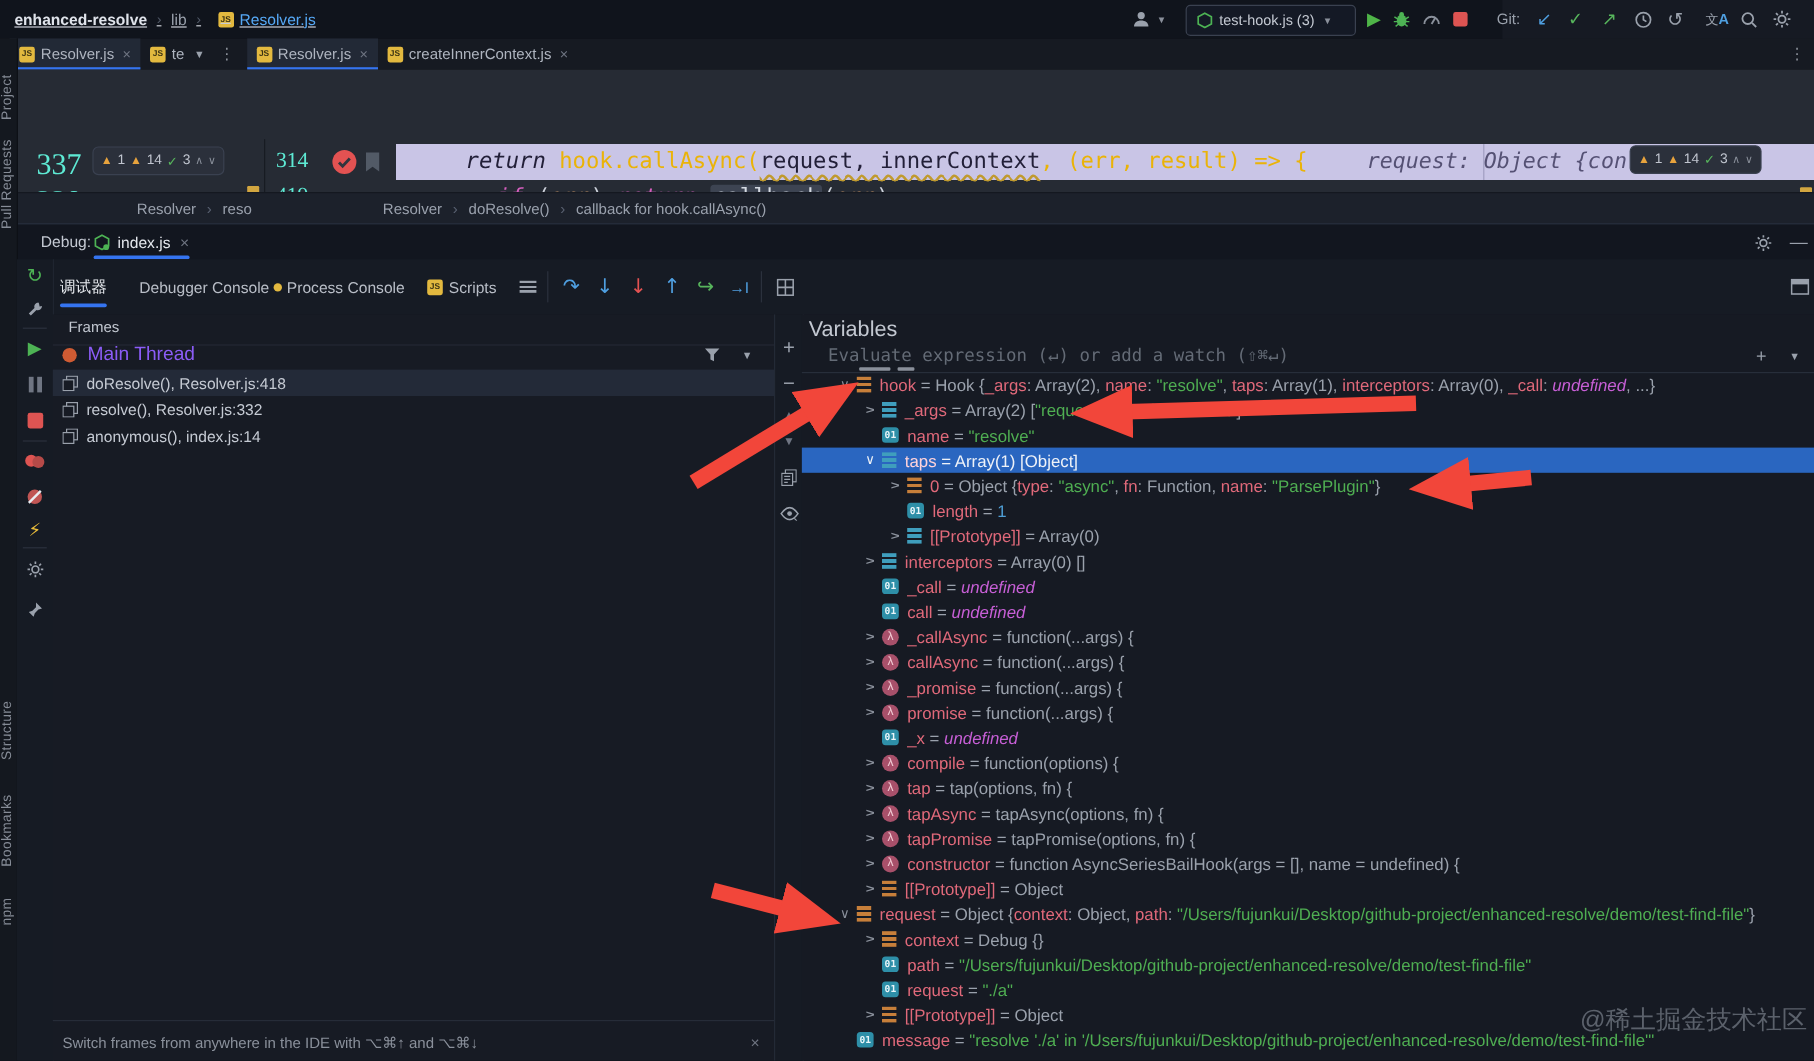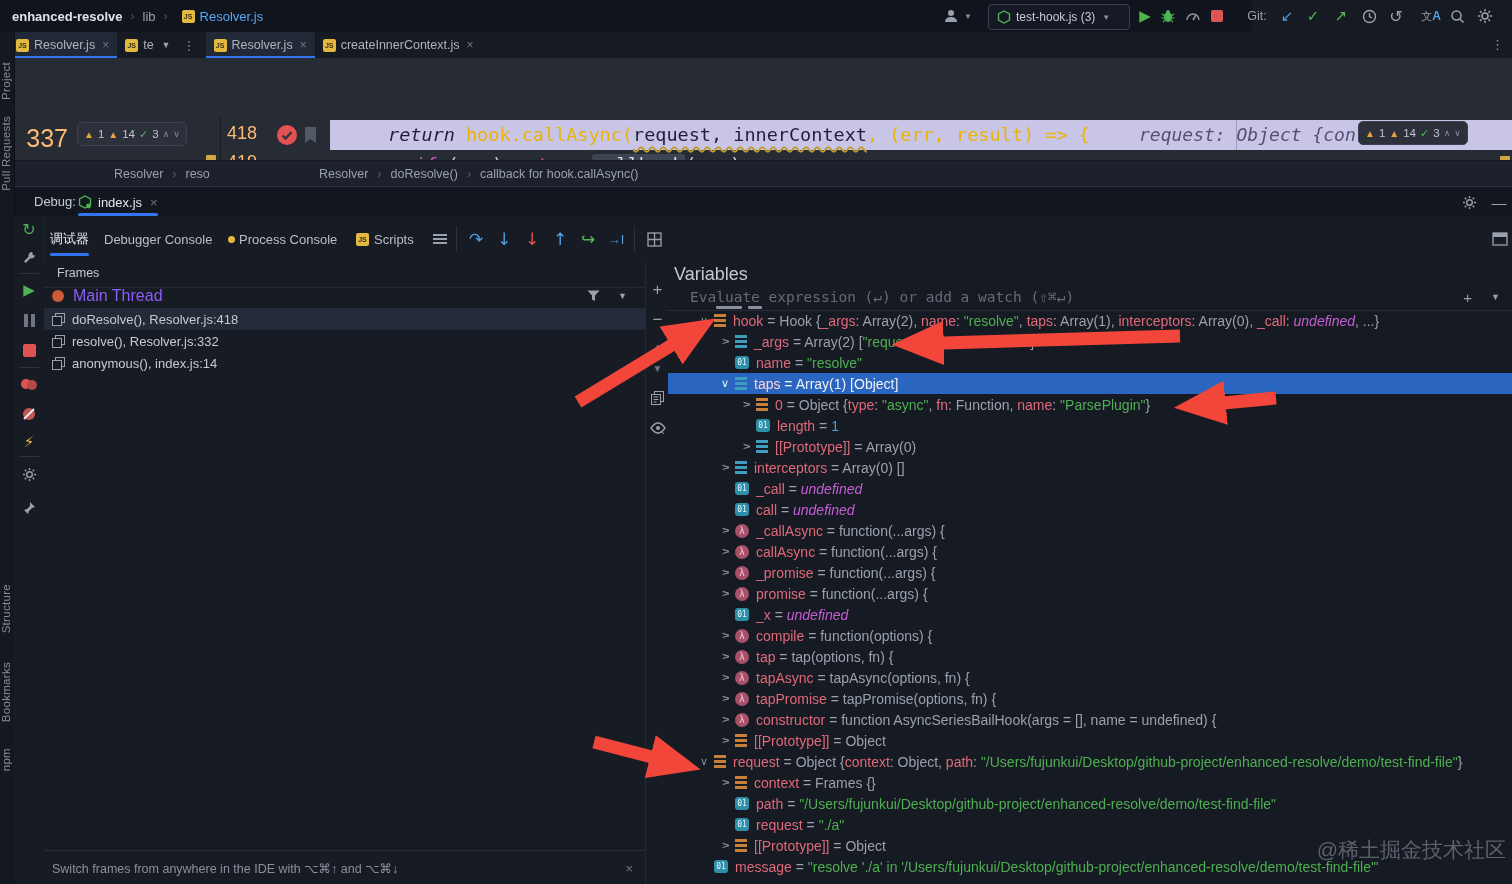--- a/index.html
+++ b/index.html
@@ -3,21 +3,21 @@
 <meta charset="utf-8">
 <style>
   html,body{margin:0;padding:0;background:#0c0f15;}
   #app{position:relative;width:1512px;height:884px;overflow:hidden;background:#161a23;
        font-family:"Liberation Sans","DejaVu Sans",sans-serif;color:#c8ccd4;font-size:13px;
        -webkit-font-smoothing:antialiased;}
   svg{display:block;}
 
   
   #topbar{position:absolute;left:0;top:0;width:1252px;height:32px;background:#10141c;
-          border-bottom:1px solid #05080e;display:flex;align-items:center;}
+          border-bottom:1px solid #05080e;display:flex;align-items:center;text-decoration:underline;}
   .bc-proj{font-weight:bold;color:#dfe3ea;margin-left:12px;font-size:13px;}
   .bc-sep{color:#525a68;margin:0 8px;font-size:12px;}
   .bc-item{color:#9aa1ac;}
   .bc-file{color:#56a8f5;}
   .jsbadge{display:inline-block;width:13px;height:13px;background:#e3b93f;border-radius:2px;
            color:#3a3214;font-size:7px;font-weight:bold;text-align:center;line-height:13px;margin:0 5px 0 6px;}
   .runpill{position:absolute;left:988px;top:4px;width:140px;height:24px;border:1px solid #3a4150;
            border-radius:4px;display:flex;align-items:center;background:#141925;}
   .tico{position:absolute;top:0;height:32px;display:flex;align-items:center;justify-content:center;width:22px;}
   .glyph{font-family:"DejaVu Sans",sans-serif;}
@@ -26,21 +26,21 @@
   #tabbar{position:absolute;left:0;top:32px;width:1512px;height:26px;background:#161a22;display:flex;border-bottom:1px solid #0c0f16;}
   .etab{display:flex;align-items:center;height:26px;padding:0 8px;color:#aeb4bf;position:relative;}
   .etab.on{background:#222936;}
   .etab.on::after{content:"";position:absolute;left:0;right:0;bottom:0;height:2px;background:#3574f0;}
   .etab .x{color:#6f7582;margin-left:7px;font-size:12px;}
   .tablabel{font-size:12.5px;}
   .kebab{color:#8a9099;font-size:13px;letter-spacing:0;}
 
   
   #editor{position:absolute;left:0;top:58px;width:1512px;height:102px;background:#262b34;overflow:hidden;}
-  .lnum{position:absolute;color:#fdba74;font-family:Liberation Sans, sans-serif;text-align:right;}
+  .lnum{position:absolute;color:#5eead4;font-family:Liberation Serif, serif;text-align:right;}
   .lnL{font-size:25px;width:60px;left:8px;}
   .lnR{font-size:18px;width:52px;left:205px;}
   #exec-band{position:absolute;left:330px;top:62px;width:1182px;height:30px;background:#c9c5e6;}
   .cline{position:absolute;font-family:"DejaVu Sans Mono",monospace;font-size:18.5px;white-space:pre;line-height:29px;}
   .sg-kw{color:#d55fbe;font-style:italic;}
   .sg-pl{color:#ced3dc;}
   .sg-pr{color:#d19a66;}
   .sg-box{color:#d5dae2;background:#3d4452;border-radius:3px;padding:0 2px;}
   .sg-kwd{color:#221f38;font-style:italic;}
   .sg-pld{color:#eab308;}
@@ -102,21 +102,21 @@
   #evalrow{position:absolute;left:0;top:22px;width:844px;height:26px;border-bottom:1px solid #272e3a;display:flex;align-items:center;}
   #evalph{margin-left:22px;color:#646b76;font-family:"DejaVu Sans Mono",monospace;font-size:14.5px;}
   #vtree{position:absolute;left:0;top:48px;width:844px;height:574px;}
   .vrow{position:absolute;left:0;width:844px;height:21px;display:flex;align-items:center;white-space:pre;font-size:14px;}
   .vrow.sel{background:#2a66c0;}
   .chev{width:20px;flex:none;text-align:center;color:#8b919c;font-size:11px;}
   .chev.closed{transform:rotate(-90deg);}
   .ic{flex:none;margin-right:7px;}
   .ic-obj{width:12px;height:13px;background:linear-gradient(#c77f3a 0 3px,rgba(0,0,0,0) 3px 5px,#c77f3a 5px 8px,rgba(0,0,0,0) 8px 10px,#c77f3a 10px 13px);}
   .ic-arr{width:12px;height:13px;background:linear-gradient(#3f9ebd 0 3px,rgba(0,0,0,0) 3px 5px,#3f9ebd 5px 8px,rgba(0,0,0,0) 8px 10px,#3f9ebd 10px 13px);}
-  .ic-prim{width:14px;height:13px;background:#2e8fa8;border-radius:3px;color:#eaf6fa;font-size:8px;font-weight:normal;
+  .ic-prim{width:14px;height:13px;background:#2e8fa8;border-radius:3px;color:#eaf6fa;font-size:8px;font-weight:bold;
            text-align:center;line-height:13px;font-family:"DejaVu Sans Mono",monospace;}
   .ic-fn{width:14px;height:14px;background:#a8506a;border-radius:50%;color:#f3cdd6;font-size:10px;text-align:center;line-height:14px;}
   .sg-tn{color:#e0697a;}
   .sg-td{color:#9aa1ac;}
   .sg-ts{color:#4fae52;}
   .sg-tu{color:#c75fd6;font-style:italic;}
   .sg-tnum{color:#4f9fd6;}
   .vrow.sel span{color:#eef2f8;}
   .vrow.sel .sg-tn{color:#ffd3da;}
   .clipdash{position:absolute;background:#8a909b;height:3px;border-radius:1px;}
@@ -238,21 +238,21 @@
 
     <div class="lnum lnL" style="top:66px">337</div>
     <div class="lnum lnL" style="top:97px">338</div>
 
     <div class="stripe" style="left:205px;top:92px;height:68px">
       <span class="mark" style="top:5px;height:7px;background:#d2a640"></span>
 
     </div>
     <div class="paneborder" style="left:220px"></div>
 
-    <div class="lnum lnR" style="top:65px">418</div>
+    <div class="lnum lnR" style="top:65px">314</div>
     <div class="lnum lnR" style="top:94px">419</div>
 
     <div style="position:absolute;left:276px;top:66px">
       <svg width="22" height="22" viewBox="0 0 22 22">
           <circle cx="11" cy="11" r="10" fill="#e35252"></circle>
           <path d="M6.5 11.5l3 3 6-6.5" stroke="#30343e" stroke-width="2.4" fill="none"></path>
         </svg>
     </div>
     <div style="position:absolute;left:303px;top:68px">
       <svg width="15" height="18" viewBox="0 0 15 18">
@@ -324,21 +324,21 @@
           </g>
         </svg>
     </span>
     <span class="tico" style="left:1488px;top:-1px;color:#9aa1ac;font-size:15px">—</span>
   </div>
 
   <div id="dtoolbar">
     <div class="dtab on" style="left:6px">
         <span>调试器</span>
       </div>
-    <div class="dtab" style="left:60px">
+    <div class="dtab" style="left:72px">
         <span>Debugger Console</span>
       </div>
     <div class="dtab" style="left:184px">
       <span style="width:7px;height:7px;border-radius:50%;background:#e3b93f;margin-right:4px"></span>
       <span>Process Console</span>
     </div>
     <div class="dtab" style="left:312px">
       <span class="jsbadge" style="margin:0 5px 0 0">JS</span>
         <span>Scripts</span>
     </div>
@@ -528,21 +528,21 @@
         <div class="vrow" style="top: 252px; padding-left: 47px;"><span class="chev closed">∨</span><span class="ic ic-fn">λ</span><span class="sg-tn">_promise</span><span class="sg-td"> = function(...args) {</span></div>
         <div class="vrow" style="top: 273px; padding-left: 47px;"><span class="chev closed">∨</span><span class="ic ic-fn">λ</span><span class="sg-tn">promise</span><span class="sg-td"> = function(...args) {</span></div>
         <div class="vrow" style="top: 294px; padding-left: 47px;"><span class="chev"></span><span class="ic ic-prim">01</span><span class="sg-tn">_x</span><span class="sg-td"> = </span><span class="sg-tu">undefined</span></div>
         <div class="vrow" style="top: 315px; padding-left: 47px;"><span class="chev closed">∨</span><span class="ic ic-fn">λ</span><span class="sg-tn">compile</span><span class="sg-td"> = function(options) {</span></div>
         <div class="vrow" style="top: 336px; padding-left: 47px;"><span class="chev closed">∨</span><span class="ic ic-fn">λ</span><span class="sg-tn">tap</span><span class="sg-td"> = tap(options, fn) {</span></div>
         <div class="vrow" style="top: 357px; padding-left: 47px;"><span class="chev closed">∨</span><span class="ic ic-fn">λ</span><span class="sg-tn">tapAsync</span><span class="sg-td"> = tapAsync(options, fn) {</span></div>
         <div class="vrow" style="top: 378px; padding-left: 47px;"><span class="chev closed">∨</span><span class="ic ic-fn">λ</span><span class="sg-tn">tapPromise</span><span class="sg-td"> = tapPromise(options, fn) {</span></div>
         <div class="vrow" style="top: 399px; padding-left: 47px;"><span class="chev closed">∨</span><span class="ic ic-fn">λ</span><span class="sg-tn">constructor</span><span class="sg-td"> = function AsyncSeriesBailHook(args = [], name = undefined) {</span></div>
         <div class="vrow" style="top: 420px; padding-left: 47px;"><span class="chev closed">∨</span><span class="ic ic-obj"></span><span class="sg-tn">[[Prototype]]</span><span class="sg-td"> = Object</span></div>
         <div class="vrow" style="top: 441px; padding-left: 26px;"><span class="chev">∨</span><span class="ic ic-obj"></span><span class="sg-tn">request</span><span class="sg-td"> = Object {</span><span class="sg-tn">context</span><span class="sg-td">: Object, </span><span class="sg-tn">path</span><span class="sg-td">: </span><span class="sg-ts">"/Users/fujunkui/Desktop/github-project/enhanced-resolve/demo/test-find-file"</span><span class="sg-td">}</span></div>
-        <div class="vrow" style="top: 462px; padding-left: 47px;"><span class="chev closed">∨</span><span class="ic ic-obj"></span><span class="sg-tn">context</span><span class="sg-td"> = Frames {}</span></div>
+        <div class="vrow" style="top: 462px; padding-left: 47px;"><span class="chev closed">∨</span><span class="ic ic-obj"></span><span class="sg-tn">context</span><span class="sg-td"> = Debug {}</span></div>
         <div class="vrow" style="top: 483px; padding-left: 47px;"><span class="chev"></span><span class="ic ic-prim">01</span><span class="sg-tn">path</span><span class="sg-td"> = </span><span class="sg-ts">"/Users/fujunkui/Desktop/github-project/enhanced-resolve/demo/test-find-file"</span></div>
         <div class="vrow" style="top: 504px; padding-left: 47px;"><span class="chev"></span><span class="ic ic-prim">01</span><span class="sg-tn">request</span><span class="sg-td"> = </span><span class="sg-ts">"./a"</span></div>
         <div class="vrow" style="top: 525px; padding-left: 47px;"><span class="chev closed">∨</span><span class="ic ic-obj"></span><span class="sg-tn">[[Prototype]]</span><span class="sg-td"> = Object</span></div>
         <div class="vrow" style="top: 546px; padding-left: 26px;"><span class="chev"></span><span class="ic ic-prim">01</span><span class="sg-tn">message</span><span class="sg-td"> = </span><span class="sg-ts">"resolve './a' in '/Users/fujunkui/Desktop/github-project/enhanced-resolve/demo/test-find-file'"</span></div>
       </div>
   </div>
 
   <svg id="arrows" viewBox="0 0 1512 884">
     <defs>
       <marker id="ah" markerWidth="4" markerHeight="3.4" refX="2.6" refY="1.7" orient="auto">

